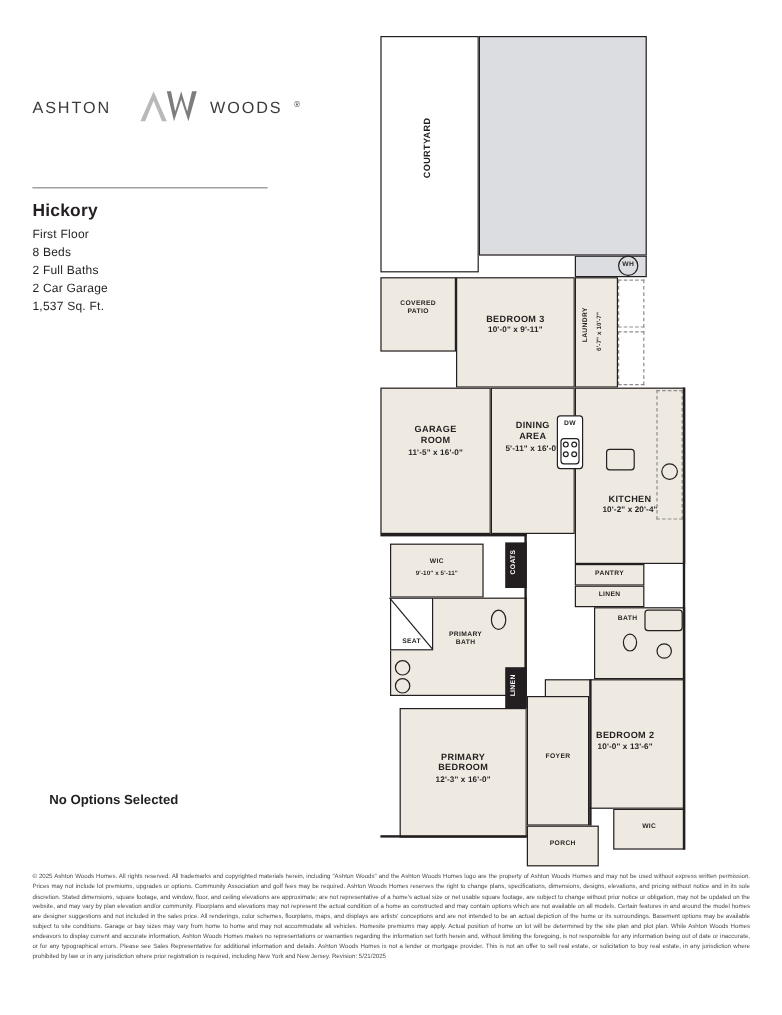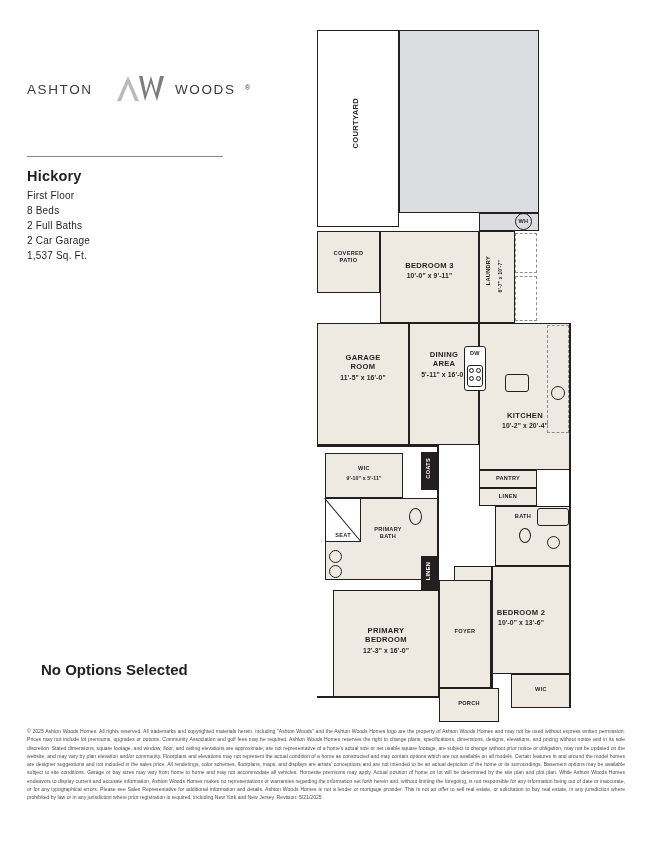--- a/index.html
+++ b/index.html
@@ -23,21 +23,21 @@
   .rule{position:absolute;left:27px;top:156px;width:196px;height:1px;background:#8a8a8a;}
 
   .plan-name{position:absolute;left:27px;top:168px;font-size:14.5px;font-weight:bold;color:#231f20;letter-spacing:.2px;}
   .spec{position:absolute;left:27px;font-size:10px;color:#231f20;letter-spacing:.2px;}
   .spec.s0{top:190px;}
   .spec.s1{top:205px;}
   .spec.s2{top:220px;}
   .spec.s3{top:235px;}
   .spec.s4{top:250px;}
 
-  .no-options{position:absolute;left:27px;top:661px;font-size:15px;font-weight:bold;color:#231f20;padding-left:14px;}
+  .no-options{position:absolute;left:27px;top:661px;font-size:11px;font-weight:bold;color:#231f20;padding-left:14px;}
 
   .disclaimer{
     position:absolute;left:27px;top:727px;width:598px;
     font-size:5.1px;line-height:1.62;color:#4a4a4a;text-align:justify;
   }
 
   
   .plan{position:absolute;left:315px;top:28px;width:312px;height:670px;}
   .rm{position:absolute;box-sizing:border-box;}
   .wall{background:#ffffff;border:1.6px solid #231f20;}

